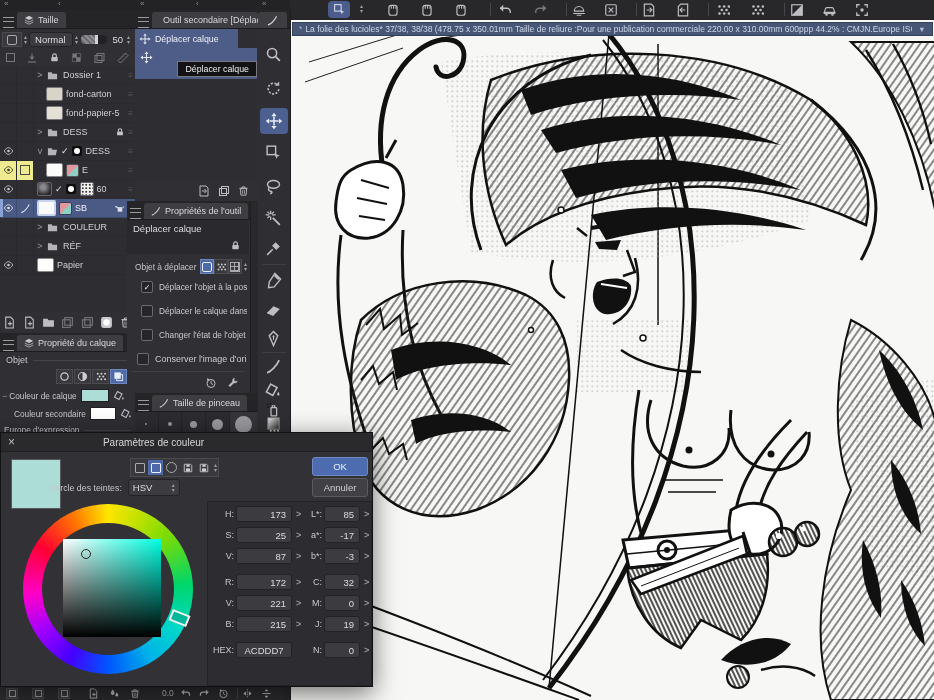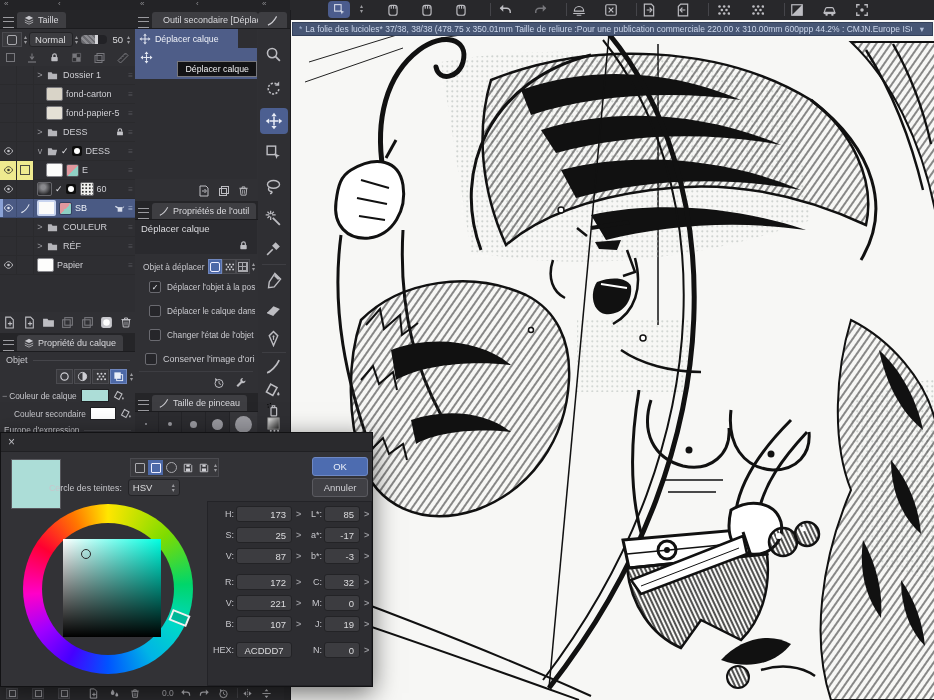--- a/index.html
+++ b/index.html
@@ -829,21 +829,21 @@
         </svg>
       </span>
     <span class="ic">
         <svg class="s" width="11" height="12">
           <use href="#i-trash"></use>
         </svg>
       </span>
   </div>
 </div>
 
-<div class="p pnl" style="left:135px;top:201px;width:123px;height:192px">
+<div class="p pnl" style="left:127px;top:201px;width:123px;height:192px">
   <div class="tabbar">
     <span class="ic">
         <span class="menuico"></span>
       </span>
     <span class="tab" style="max-width:100px">
       <svg class="s" width="10" height="10" color="#c9c9ce">
           <use href="#i-brushtab"></use>
         </svg>
       <span>Propriétés de l'outil</span>
     </span>
@@ -1075,20 +1075,21 @@
   <span class="ic" style="margin-left:8px">
       <svg class="s" width="11" height="11">
         <use href="#i-fitv"></use>
       </svg>
     </span>
 </div>
 
 <div class="p" style="left:0;top:432px;width:373px;height:255px;background:#323236;border:1px solid #121214;box-shadow:0 6px 24px rgba(0,0,0,.55);box-sizing:border-box;z-index:50">
   <div class="f" style="height:18px;background:#2a2a2d;border-bottom:1px solid #202023">
     <span style="margin-left:7px;color:#bdbdc2;font-size:12px;line-height:10px">×</span>
+    <span style="flex:1;text-align:center;font-size:10px;color:#d6d6da;margin-right:80px">Paramètres de couleur</span>
   </div>
   <div class="p" style="left:10px;top:26px;width:48px;height:48px;background:#ACDDD7;border:1px solid #57575c"></div>
 
   <div class="p f" style="left:129px;top:25px;border:1px solid #4a4a4f;padding:1px;gap:1px;background:#39393d">
     <span class="iconbtn" style="border:none;width:15px">
         <span style="width:8px;height:8px;border:1.5px solid #a9a9ae;border-radius:1px"></span>
       </span>
     <span class="iconbtn on" style="border:none;width:15px">
         <span style="width:8px;height:8px;border:1.5px solid #eef;border-radius:1px"></span>
       </span>
@@ -1156,21 +1157,21 @@
         <span>172</span>
       </span>
     <span class="p chev" style="left:88px;top:75px">&gt;</span>
     <span class="p lbl" style="left:6px;top:96px;width:20px;text-align:right">V:</span>
     <span class="p fieldbox" style="left:28px;top:93px;width:56px;height:16px">
         <span>221</span>
       </span>
     <span class="p chev" style="left:88px;top:96px">&gt;</span>
     <span class="p lbl" style="left:6px;top:117px;width:20px;text-align:right">B:</span>
     <span class="p fieldbox" style="left:28px;top:114px;width:56px;height:16px">
-        <span>107</span>
+        <span>215</span>
       </span>
     <span class="p chev" style="left:88px;top:117px">&gt;</span>
     <span class="p lbl" style="left:0px;top:143px;width:26px;text-align:right">HEX:</span>
     <span class="p fieldbox" style="left:28px;top:140px;width:56px;height:16px;justify-content:center">
         <span>ACDDD7</span>
       </span>
 
     <span class="p lbl" style="left:92px;top:7px;width:22px;text-align:right">L*:</span>
     <span class="p fieldbox" style="left:116px;top:4px;width:36px;height:16px">
         <span>85</span>

